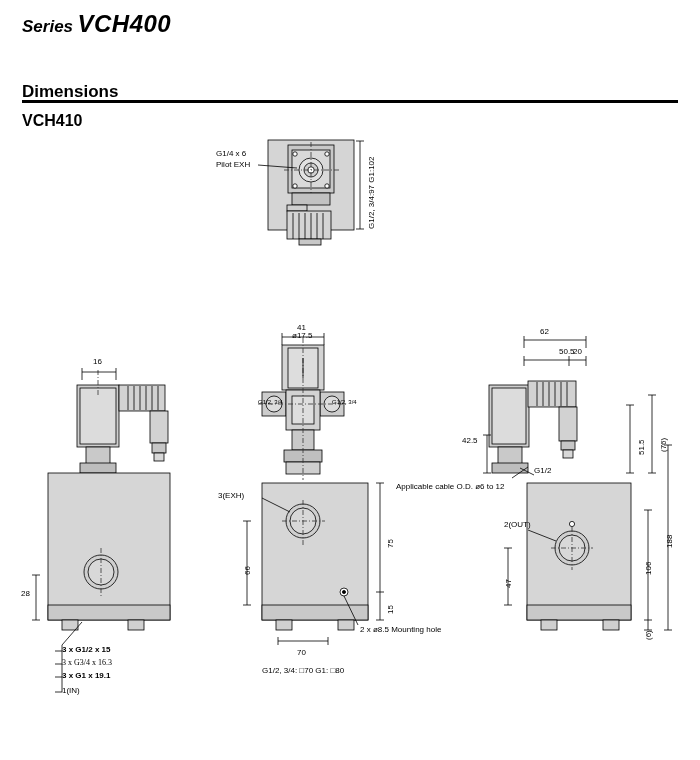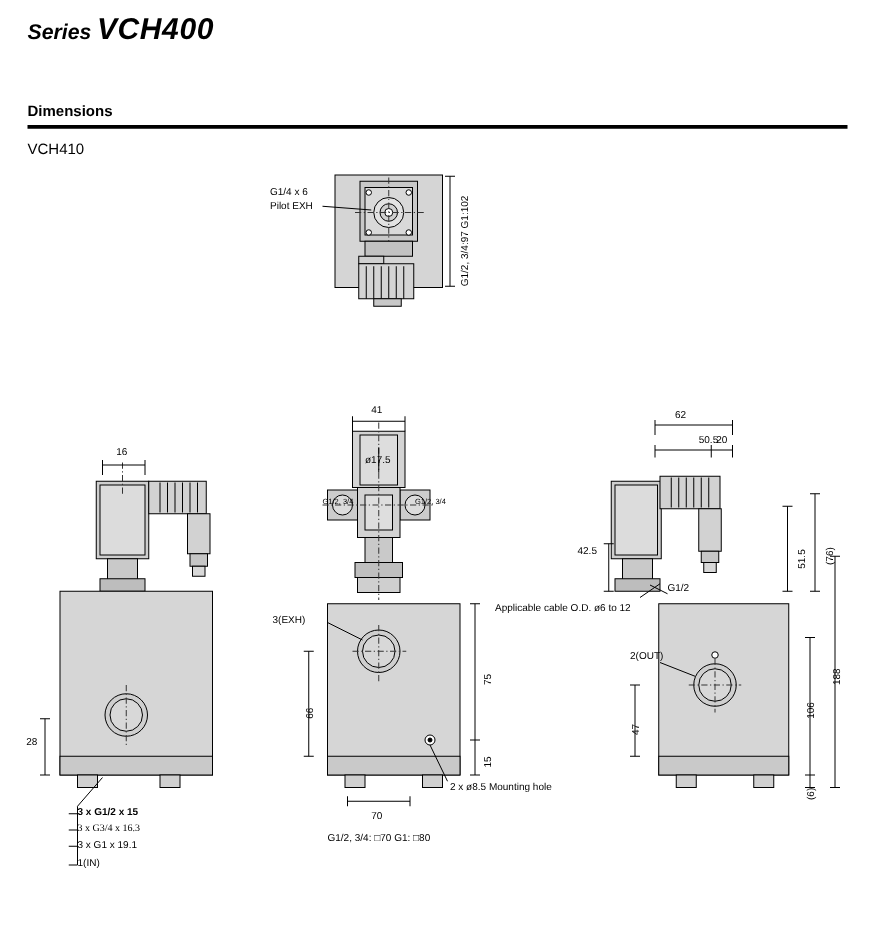--- a/index.html
+++ b/index.html
@@ -16,29 +16,29 @@
   
   .series{
     position:absolute;left:22px;top:10px;
     font-style:italic;font-weight:bold;
   }
   .series .small{font-size:17px;}
   .series .big{font-size:24px;letter-spacing:.5px;}
 
   .dim-title{
     position:absolute;left:22px;top:82px;
-    font-size:12px;font-weight:bold;
+    font-size:17px;font-weight:bold;
   }
   .dim-rule{
     position:absolute;left:22px;top:100px;width:656px;height:3px;
     background:#000;
   }
   .model{
     position:absolute;left:22px;top:112px;
-    font-size:12px;font-weight:normal;
+    font-size:16px;font-weight:bold;
   }
   .txt{position:absolute;font-size:8px;white-space:nowrap;line-height:1;}
   .vtxt{position:absolute;font-size:8px;white-space:nowrap;line-height:1;
         transform-origin:0 0;transform:rotate(-90deg);}
 
   
   svg.draw{position:absolute;left:0;top:0;width:700px;height:760px;pointer-events:none;}
 </style>
 </head>
 <body>
@@ -260,25 +260,25 @@
   </svg>
 
   <div class="txt" style="left:216px;top:150px;">G1/4 x 6</div>
   <div class="txt" style="left:216px;top:161px;">Pilot EXH</div>
   <div class="vtxt" style="left:368px;top:229px;">G1/2, 3/4:97  G1:102</div>
 
   <div class="txt" style="left:93px;top:358px;">16</div>
   <div class="txt" style="left:21px;top:590px;">28</div>
   <div class="txt" style="left:62px;top:646px;font-weight:bold;">3 x G1/2 x 15</div>
   <div class="txt" style="left:62px;top:659px;font-family:Liberation Serif, serif;">3 x G3/4 x 16.3</div>
-  <div class="txt" style="left:62px;top:672px;">3 x G1 x 19.1</div>
+  <div class="txt" style="left:62px;top:672px;font-weight:bold;">3 x G1 x 19.1</div>
   <div class="txt" style="left:62px;top:687px;">1(IN)</div>
 
   <div class="txt" style="left:297px;top:324px;">41</div>
-  <div class="txt" style="left:292px;top:364px;">ø17.5</div>
+  <div class="txt" style="left:292px;top:332px;">ø17.5</div>
   <div class="txt" style="left:218px;top:492px;">3(EXH)</div>
   <div class="vtxt" style="left:244px;top:575px;">66</div>
   <div class="vtxt" style="left:387px;top:548px;">75</div>
   <div class="vtxt" style="left:387px;top:614px;">15</div>
   <div class="txt" style="left:297px;top:649px;">70</div>
   <div class="txt" style="left:360px;top:626px;">2 x ø8.5 Mounting hole</div>
   <div class="txt" style="left:262px;top:667px;">G1/2, 3/4: □70  G1: □80</div>
   <div class="txt" style="left:258px;top:399px;font-size:6px;">G1/2, 3/4</div>
   <div class="txt" style="left:332px;top:399px;font-size:6px;">G1/2, 3/4</div>
 

